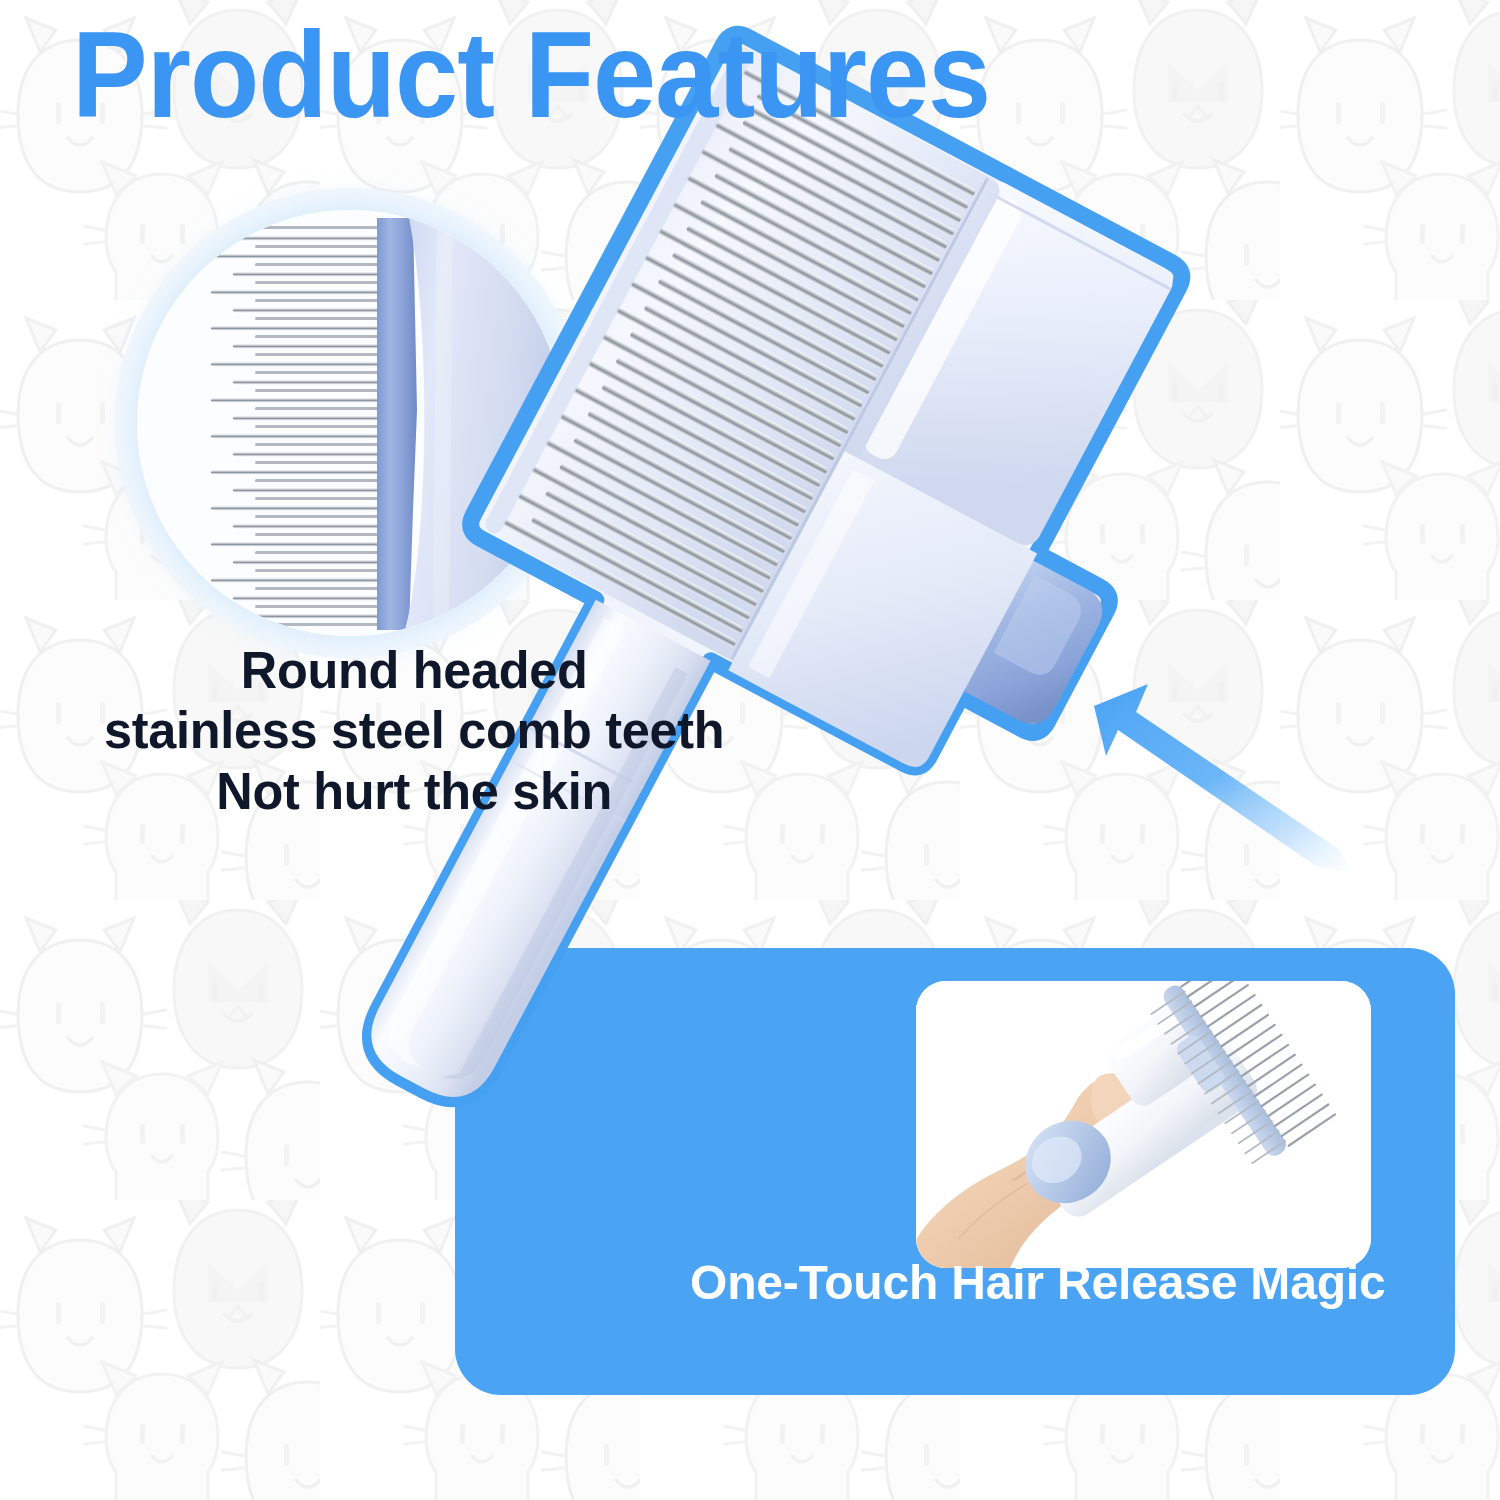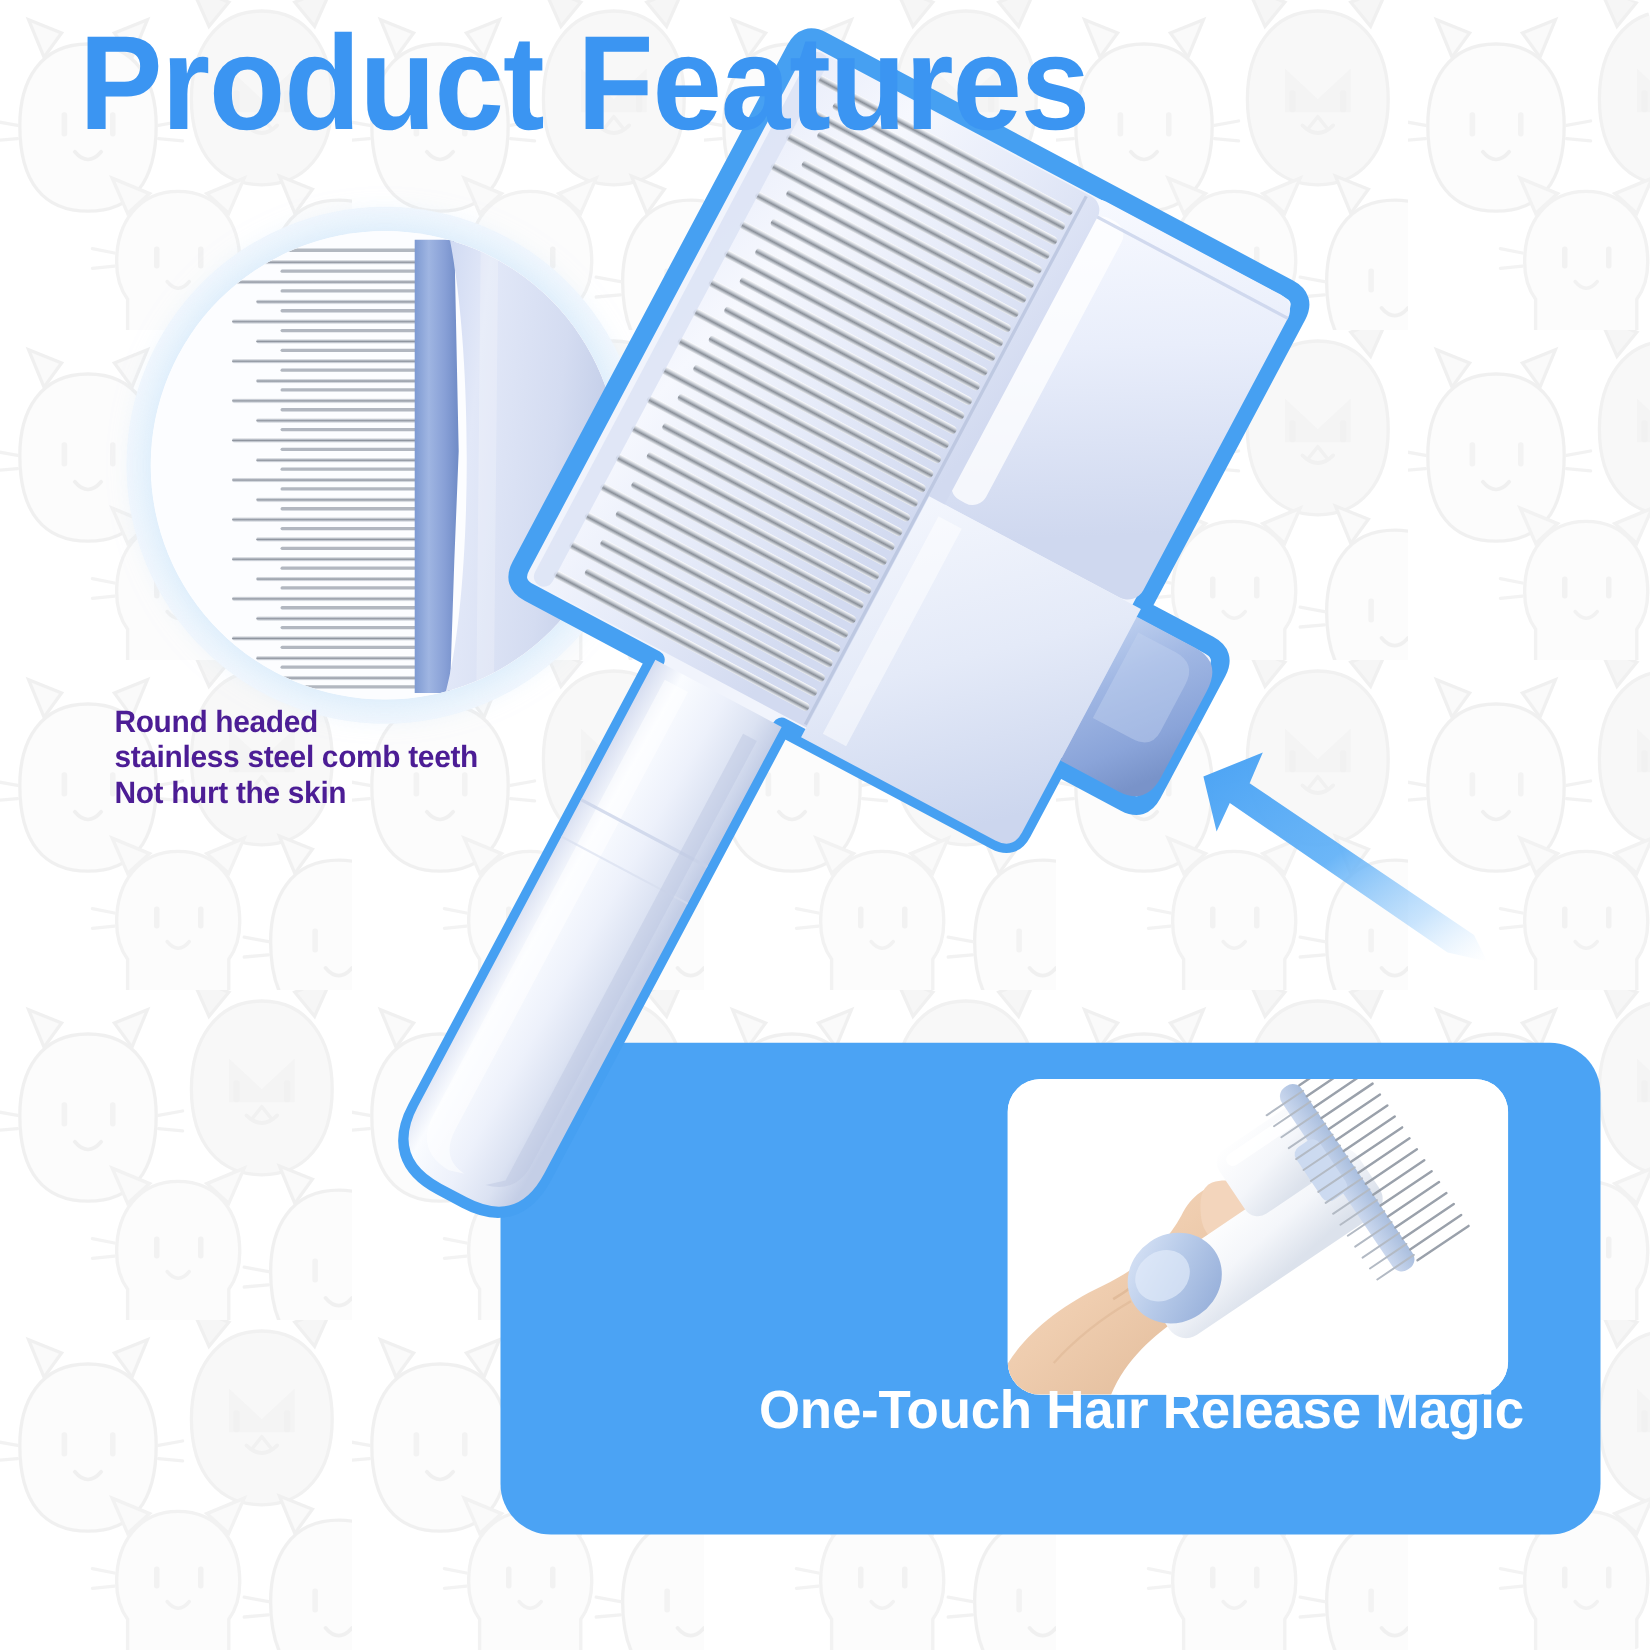--- a/index.html
+++ b/index.html
@@ -40,22 +40,22 @@
   }
   #circle-clip svg{display:block;}
 
   
   #product{position:absolute;left:0;top:0;width:1500px;height:1500px;z-index:30;pointer-events:none;}
   #product svg{display:block;width:1500px;height:1500px;}
 
   
   #feature-caption{
     position:absolute;left:104px;top:640px;z-index:45;
-    color:#4c1d95;font-weight:bold;font-size:28px;line-height:1.16;
-    letter-spacing:-.3px;white-space:nowrap;
+    color:#0f172a;font-weight:bold;font-size:52px;line-height:1.16;
+    letter-spacing:-.3px;white-space:nowrap;text-align:center;
   }
   #feature-caption div{transform:scaleX(.97);transform-origin:left top;}
 
   
   #callout-arrow{position:absolute;left:1090px;top:660px;width:330px;height:220px;z-index:35;}
 
   
   #blue-panel{
     position:absolute;left:455px;top:948px;width:1000px;height:447px;z-index:20;
     background:#4BA3F4;

